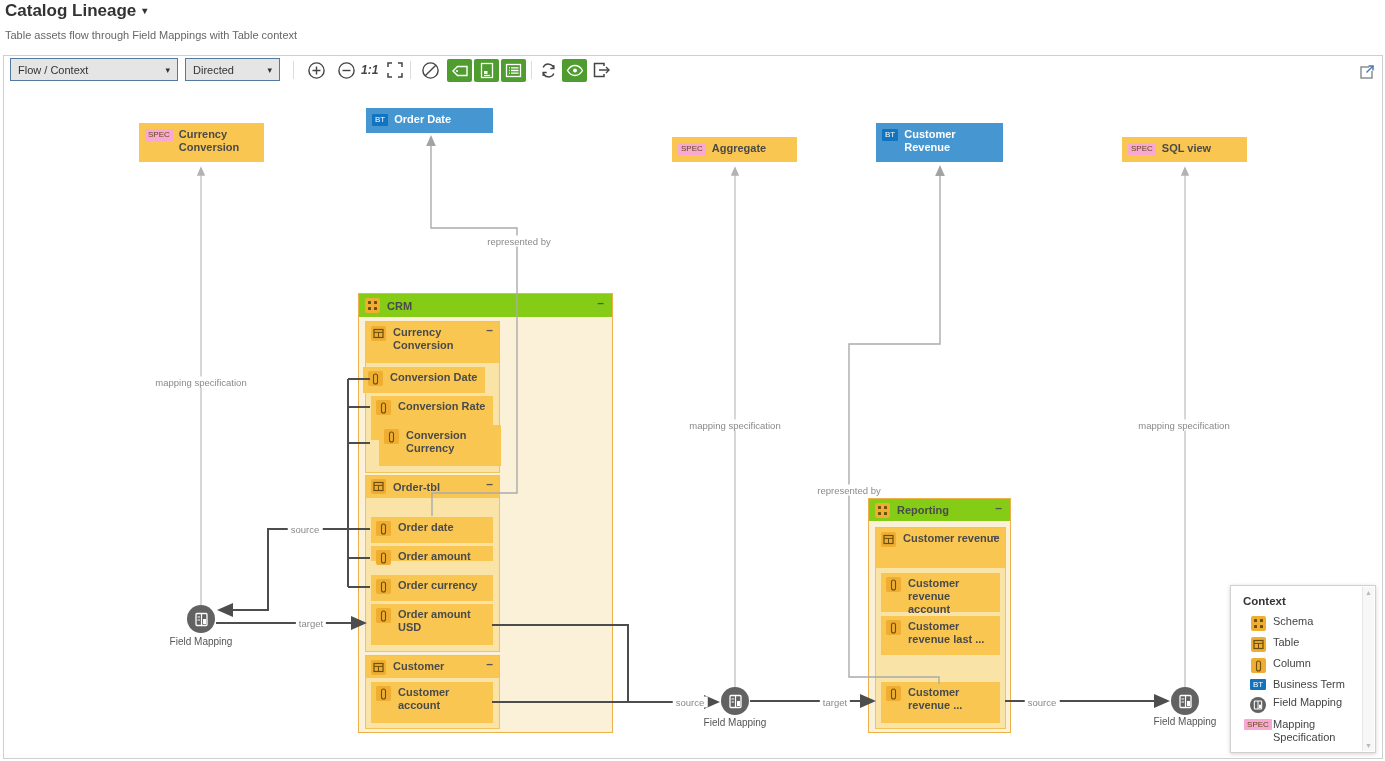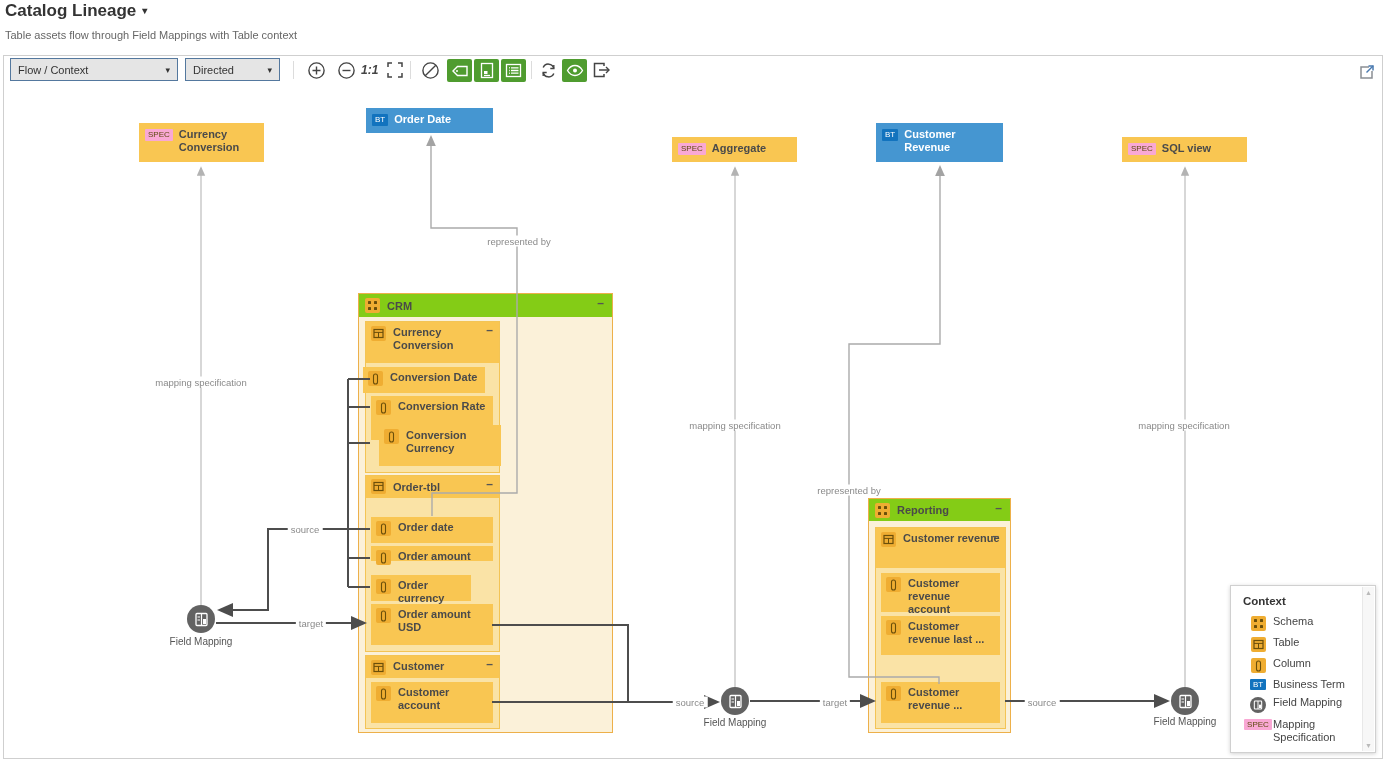--- a/index.html
+++ b/index.html
@@ -282,21 +282,21 @@
     </div>
     <div class="cnode" style="left:12px;top:252px;width:122px;height:15px;">
       <span class="aicon">
             <svg width="11" height="12" viewBox="0 0 11 12" fill="none" stroke="#6b4f0a">
               <rect x="3.5" y="1" width="4" height="10" rx="2" stroke-width="1.1"></rect>
               <path d="M5.5,4.2v.1M5.5,7.2v.1" stroke-width="1.4"></path>
             </svg>
           </span>
       <span>Order amount</span>
     </div>
-    <div class="cnode" style="left:12px;top:281px;width:100px;height:26px;">
+    <div class="cnode" style="left:12px;top:281px;width:122px;height:26px;">
       <span class="aicon">
             <svg width="11" height="12" viewBox="0 0 11 12" fill="none" stroke="#6b4f0a">
               <rect x="3.5" y="1" width="4" height="10" rx="2" stroke-width="1.1"></rect>
               <path d="M5.5,4.2v.1M5.5,7.2v.1" stroke-width="1.4"></path>
             </svg>
           </span>
       <span>Order currency</span>
     </div>
     <div class="cnode" style="left:12px;top:310px;width:122px;height:41px;">
       <span class="aicon">

